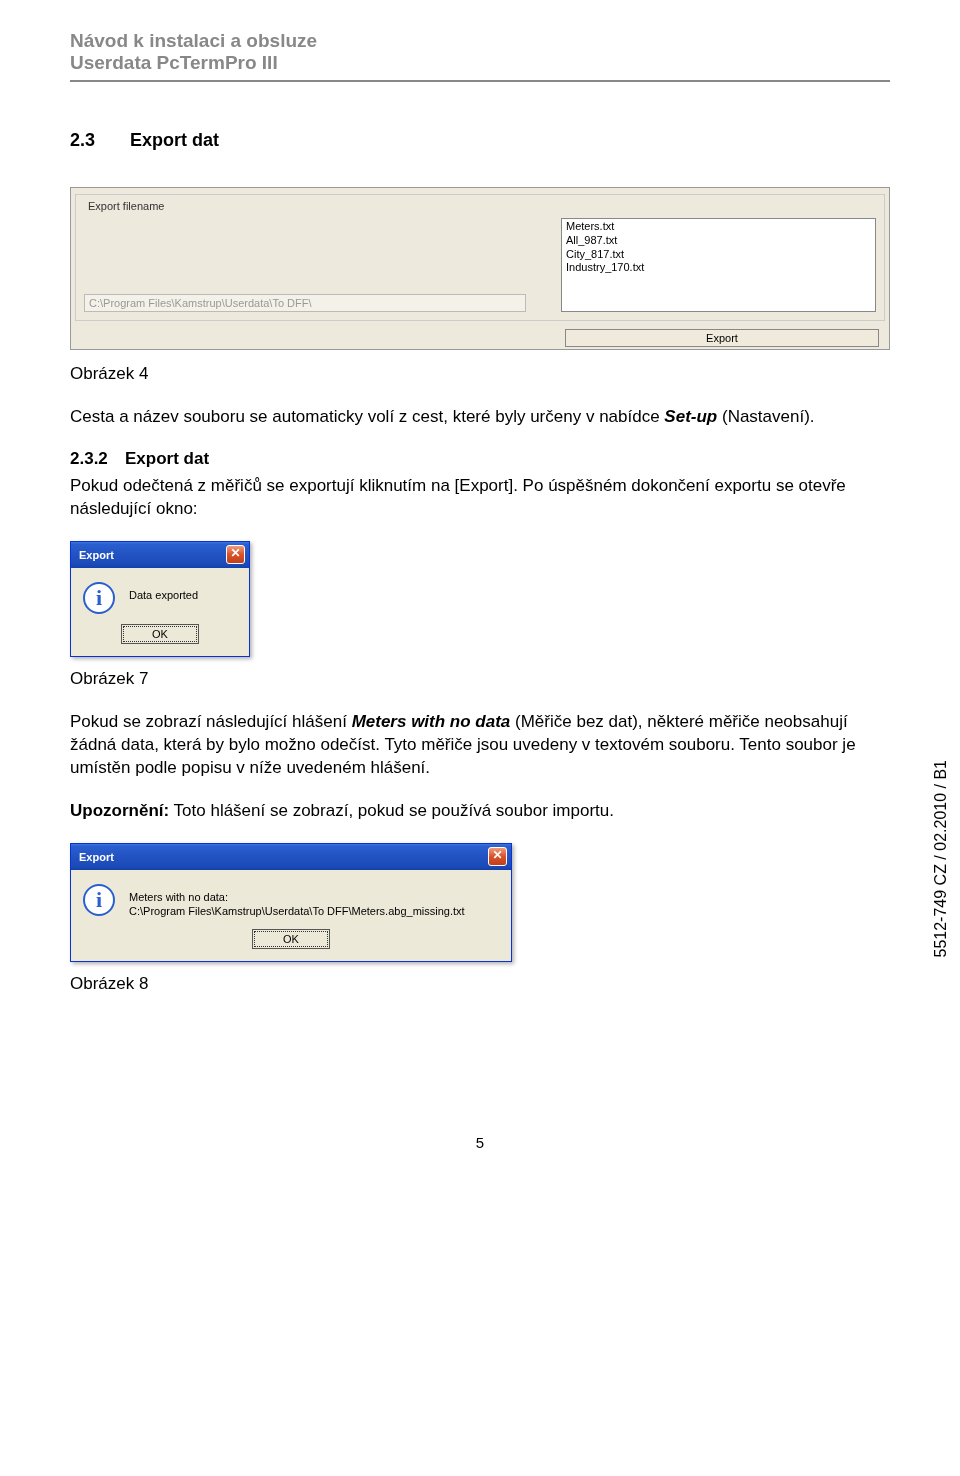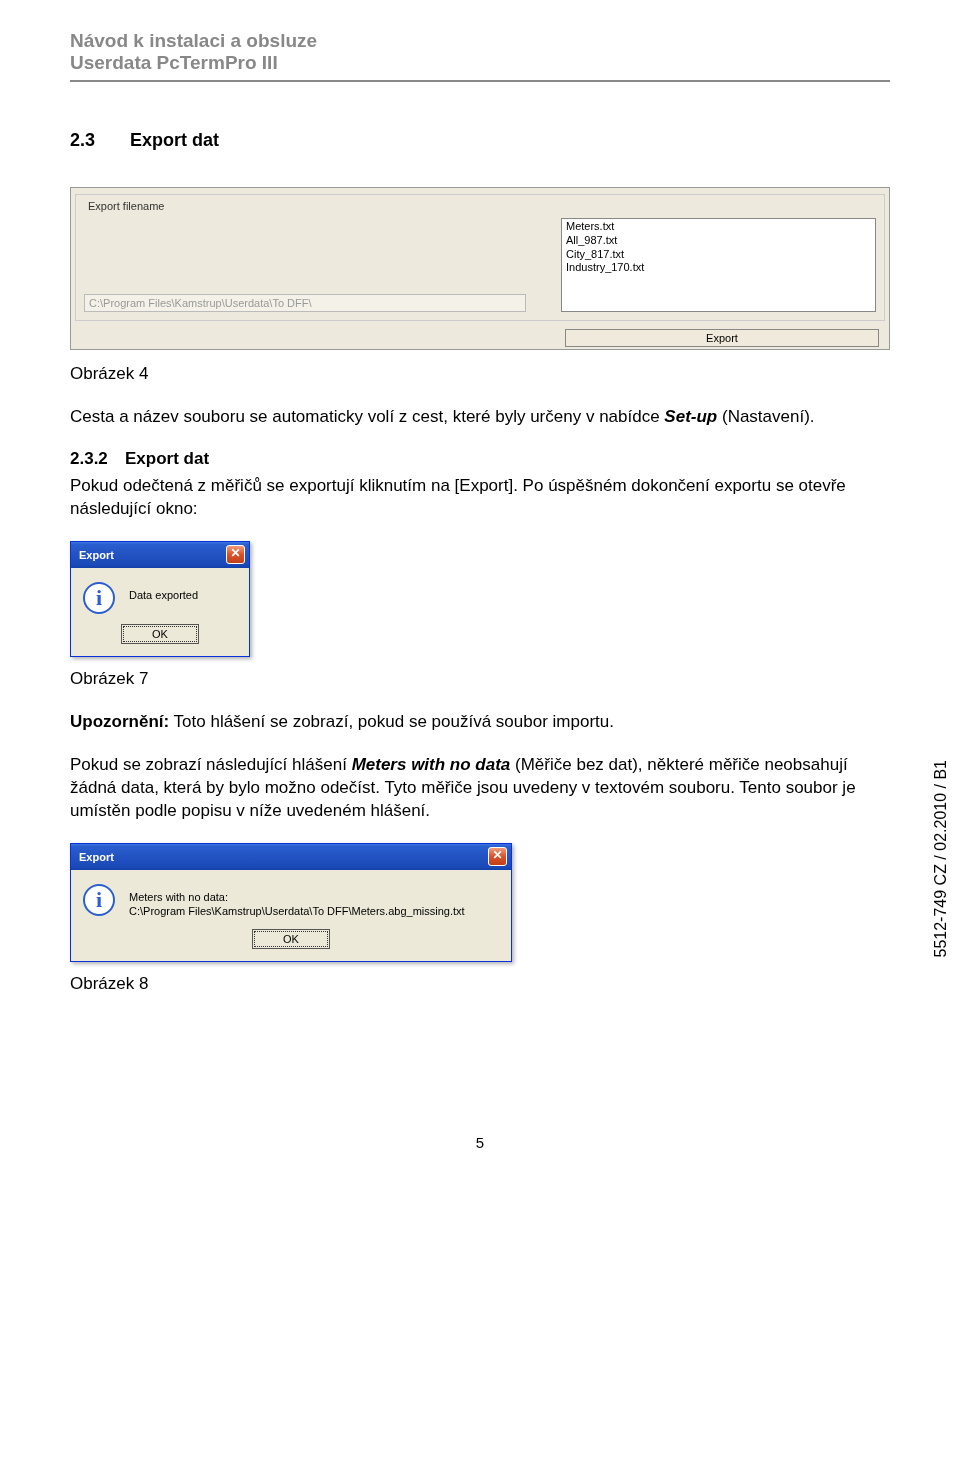--- a/index.html
+++ b/index.html
@@ -249,25 +249,25 @@
       <div class="xp-msg">Data exported</div>
     </div>
     <div class="xp-btnrow">
       <button class="xp-ok">OK</button>
     </div>
   </div>
 
   <div class="caption">Obrázek 7</div>
 
   <p class="para">
+    <span>Pokud se zobrazí následující hlášení </span><span class="italic">Meters with no data</span><span> (Měřiče bez dat), některé měřiče neobsahují žádná data, která by bylo možno odečíst. Tyto měřiče jsou uvedeny v textovém souboru. Tento soubor je umístěn podle popisu v níže uvedeném hlášení.</span>
+  </p>
+
+  <p class="para">
     <span class="bold">Upozornění:</span><span> Toto hlášení se zobrazí, pokud se používá soubor importu.</span>
-  </p>
-
-  <p class="para">
-    <span>Pokud se zobrazí následující hlášení </span><span class="italic">Meters with no data</span><span> (Měřiče bez dat), některé měřiče neobsahují žádná data, která by bylo možno odečíst. Tyto měřiče jsou uvedeny v textovém souboru. Tento soubor je umístěn podle popisu v níže uvedeném hlášení.</span>
   </p>
 
   <div class="xp-dialog wide">
     <div class="xp-titlebar">
       <span>Export</span>
       <div class="xp-close">✕</div>
     </div>
     <div class="xp-body">
       <div class="xp-icon-info">i</div>
       <div class="xp-msg">

